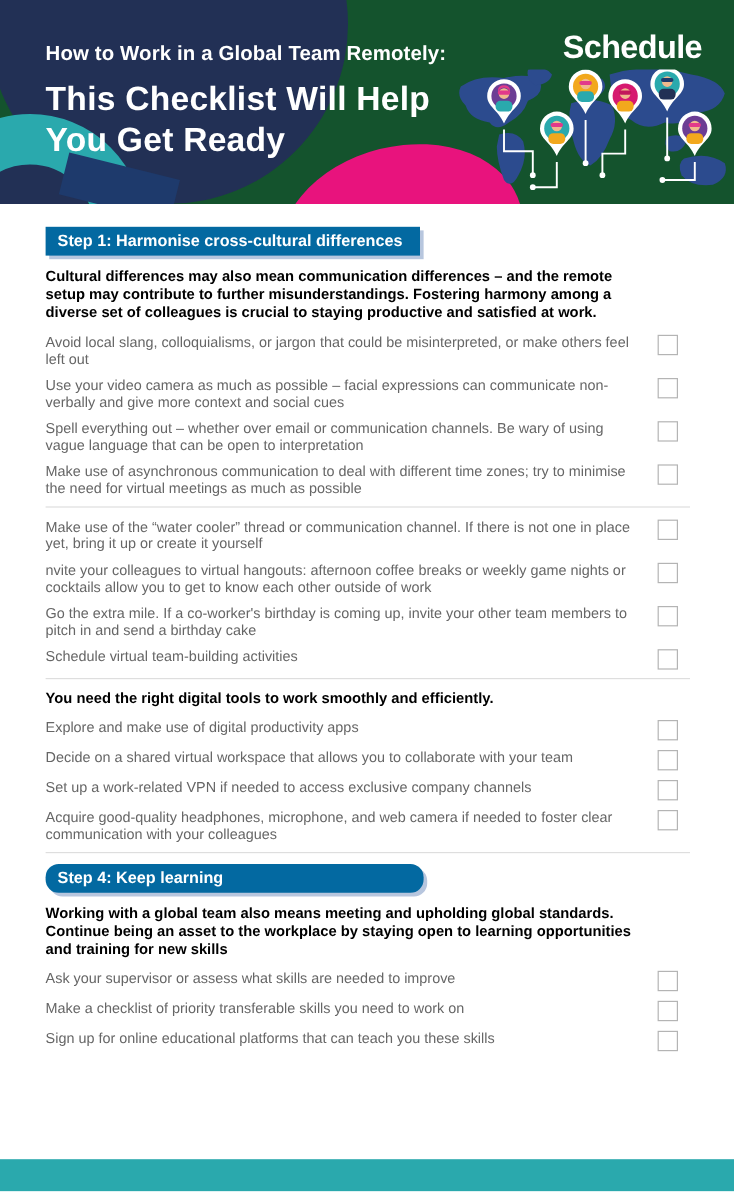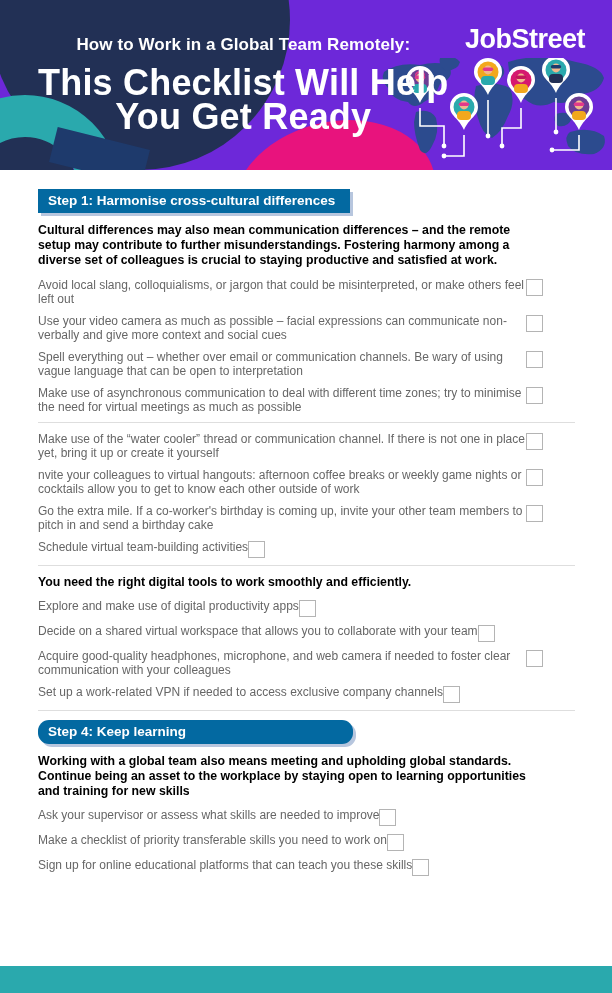--- a/index.html
+++ b/index.html
@@ -13,23 +13,22 @@
     margin: 0 auto;
     background: #ffffff;
     overflow: hidden;
   }
 
   
   .hero {
     position: relative;
     width: 612px;
     height: 170px;
-    background: #6d28d9;
+    background: #14532d;
     overflow: hidden;
-    text-align: center;
   }
   .circle-dark {
     position: absolute;
     left: -10px; top: -130px;
     width: 300px; height: 300px;
     border-radius: 50%;
     background: #223055;
   }
   .circle-dark-bl {
     position: absolute;
@@ -67,21 +66,21 @@
     z-index: 5;
     color: #ffffff;
   }
   .hero-kicker {
     font-size: 17px;
     font-weight: bold;
     letter-spacing: 0.1px;
     margin-bottom: 11px;
   }
   .hero-title {
-    font-size: 36px;
+    font-size: 28px;
     font-weight: bold;
     line-height: 34px;
     letter-spacing: 0.2px;
   }
   .logo {
     position: absolute;
     right: 27px; top: 24px;
     z-index: 6;
     color: #ffffff;
     font-size: 27px;
@@ -119,20 +118,21 @@
   .intro {
     font-size: 12.3px;
     font-weight: bold;
     color: #000000;
     line-height: 15.2px;
     max-width: 505px;
     margin-bottom: 9px;
   }
   .item {
     display: flex;
+    justify-content: space-between;
     align-items: flex-start;
     margin-bottom: 7px;
   }
   .item:last-child { margin-bottom: 0; }
   .item-text {
     font-size: 12px;
     color: #666666;
     line-height: 14.5px;
     max-width: 488px;
   }
@@ -251,21 +251,21 @@
       </svg>
     </div>
 
     <div class="hero-text">
       <div class="hero-kicker">How to Work in a Global Team Remotely:</div>
       <div class="hero-title">
         <div>This Checklist Will Help</div>
         <div>You Get Ready</div>
       </div>
     </div>
-    <div class="logo">JobStreet</div>
+    <div class="logo">Schedule</div>
   </div>
 
   <div class="content">
 
     <div>
       <div class="step-bar w1">Step 1: Harmonise cross-cultural differences</div>
       <p class="intro">Cultural differences may also mean communication differences – and the remote setup may contribute to further misunderstandings. Fostering harmony among a diverse set of colleagues is crucial to staying productive and satisfied at work.</p>
       <div class="item">
         <p class="item-text">Avoid local slang, colloquialisms, or jargon that could be misinterpreted, or make others feel left out</p>
         <span class="checkbox"></span>
@@ -309,25 +309,25 @@
       <p class="intro">You need the right digital tools to work smoothly and efficiently.</p>
       <div class="item">
         <p class="item-text">Explore and make use of digital productivity apps</p>
         <span class="checkbox"></span>
       </div>
       <div class="item">
         <p class="item-text">Decide on a shared virtual workspace that allows you to collaborate with your team</p>
         <span class="checkbox"></span>
       </div>
       <div class="item">
+        <p class="item-text">Set up a work-related VPN if needed to access exclusive company channels</p>
+        <span class="checkbox"></span>
+      </div>
+      <div class="item">
         <p class="item-text">Acquire good-quality headphones, microphone, and web camera if needed to foster clear communication with your colleagues</p>
-        <span class="checkbox"></span>
-      </div>
-      <div class="item">
-        <p class="item-text">Set up a work-related VPN if needed to access exclusive company channels</p>
         <span class="checkbox"></span>
       </div>
       <div class="divider"></div>
     </div>
 
     <div>
       <div class="step-bar w4">Step 4: Keep learning</div>
       <p class="intro">Working with a global team also means meeting and upholding global standards. Continue being an asset to the workplace by staying open to learning opportunities and training for new skills</p>
       <div class="item">
         <p class="item-text">Ask your supervisor or assess what skills are needed to improve</p>

